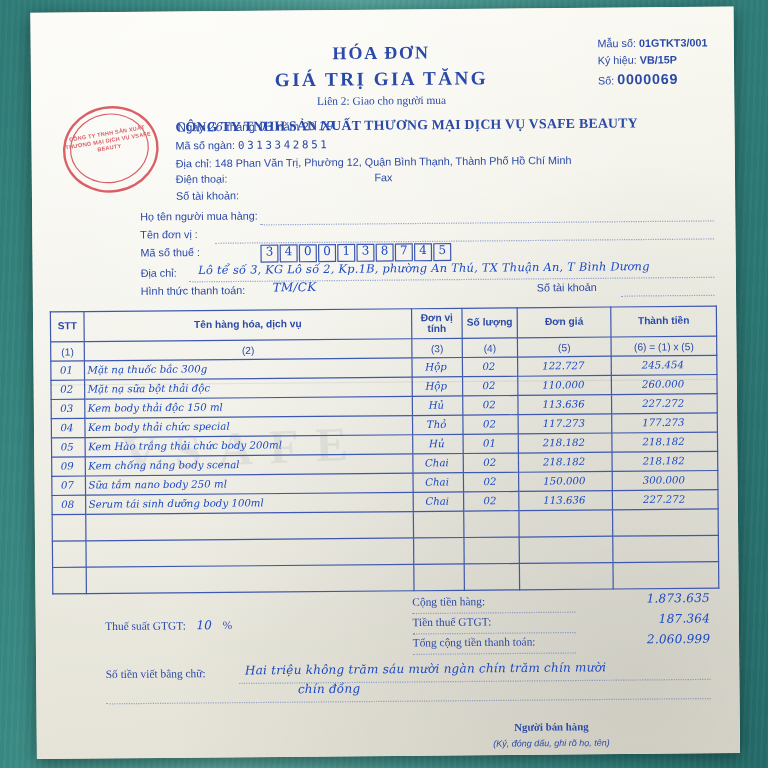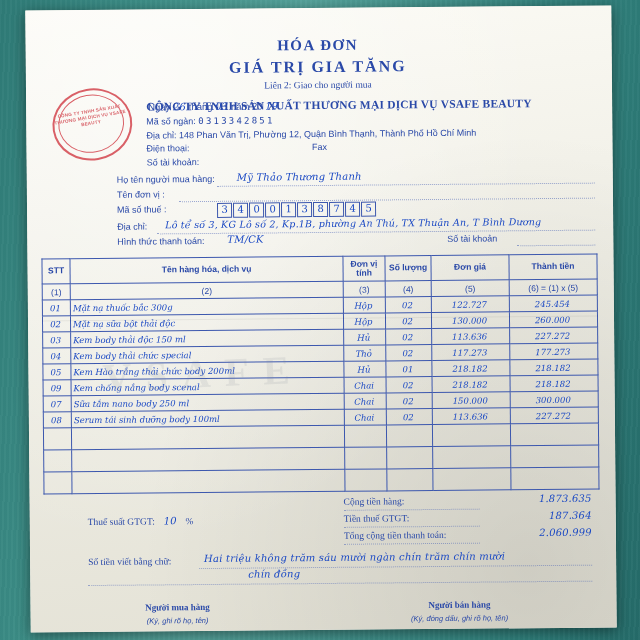--- a/index.html
+++ b/index.html
@@ -363,20 +363,34 @@
 
   <div class="paper">
     <div class="sheet">
 
       <div class="hdr">
         <div class="hdr-title">
           <div class="t1">HÓA ĐƠN</div>
           <div class="t2">GIÁ TRỊ GIA TĂNG</div>
           <div class="t3">Liên 2: Giao cho người mua</div>
         </div>
+        <div class="hdr-right">
+          <div>
+            <span>Mẫu số:</span>
+            <span class="bold">01GTKT3/001</span>
+          </div>
+          <div>
+            <span>Ký hiệu:</span>
+            <span class="bold">VB/15P</span>
+          </div>
+          <div>
+            <span>Số:</span>
+            <span class="num">0000069</span>
+          </div>
+        </div>
         <div class="dateline">
           <span>Ngày</span>
           <span class="hand">26</span>
           <span>tháng</span>
           <span class="hand">03</span>
           <span>năm 20</span>
           <span class="hand">19</span>
         </div>
       </div>
 
@@ -401,21 +415,20 @@
         </div>
         <div class="crow">
           <span>Số tài khoản:</span>
         </div>
       </div>
 
       <div class="buyer">
         <div class="brow">
           <span class="lbl">Họ tên người mua hàng:</span>
           <span class="line"></span>
-          <span class="hand val" style="left:120px">Mỹ Thảo Thương Thanh</span>
         </div>
         <div class="brow">
           <span class="lbl">Tên đơn vị :</span>
           <span class="line" style="left:62px"></span>
           <span class="hand val" style="left:70px"></span>
         </div>
         <div class="brow" style="height:17px">
           <span class="lbl">Mã số thuế :</span>
           <span class="mst-boxes">
             <span>3</span>
@@ -477,21 +490,21 @@
             <td class="cell-hand c">Hộp</td>
             <td class="cell-hand c">02</td>
             <td class="cell-hand c">122.727</td>
             <td class="cell-hand c">245.454</td>
           </tr>
           <tr>
             <td class="cell-hand c">02</td>
             <td class="cell-hand">Mặt nạ sữa bột thải độc</td>
             <td class="cell-hand c">Hộp</td>
             <td class="cell-hand c">02</td>
-            <td class="cell-hand c">130.000</td>
+            <td class="cell-hand c">110.000</td>
             <td class="cell-hand c">260.000</td>
           </tr>
           <tr>
             <td class="cell-hand c">03</td>
             <td class="cell-hand">Kem body thải độc 150 ml</td>
             <td class="cell-hand c">Hủ</td>
             <td class="cell-hand c">02</td>
             <td class="cell-hand c">113.636</td>
             <td class="cell-hand c">227.272</td>
           </tr>
@@ -587,24 +600,20 @@
 
       <div class="words">
         <span class="lbl">Số tiền viết bằng chữ:</span>
         <span class="ln1"></span>
         <span class="ln2"></span>
         <span class="w1 hand">Hai triệu không trăm sáu mười ngàn chín trăm chín mười</span>
         <span class="w2 hand">chín đồng</span>
       </div>
 
       <div class="sigs">
-        <div class="sigbox sig-left">
-          <div class="role">Người mua hàng</div>
-          <div class="hint">(Ký, ghi rõ họ, tên)</div>
-        </div>
         <div class="sigbox sig-right">
           <div class="role">Người bán hàng</div>
           <div class="hint">(Ký, đóng dấu, ghi rõ họ, tên)</div>
         </div>
 
       </div>
 
       <div class="wm">VSAFE</div>
       <div class="fold"></div>
     </div>

